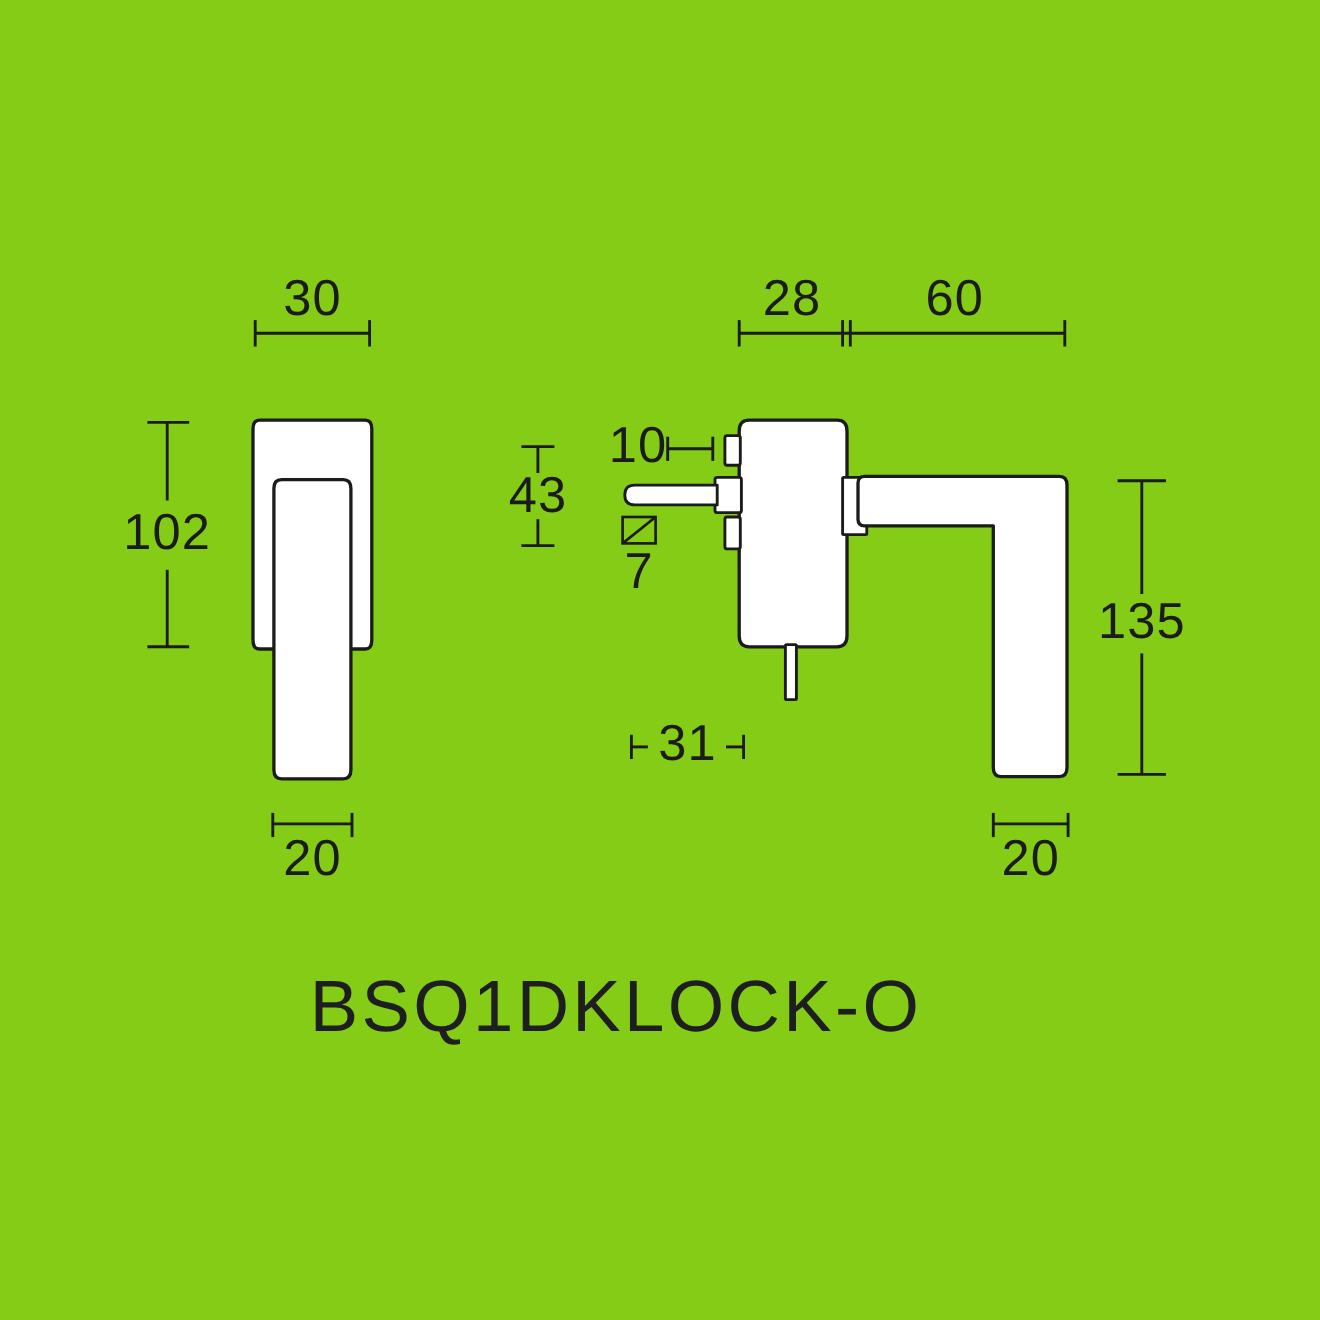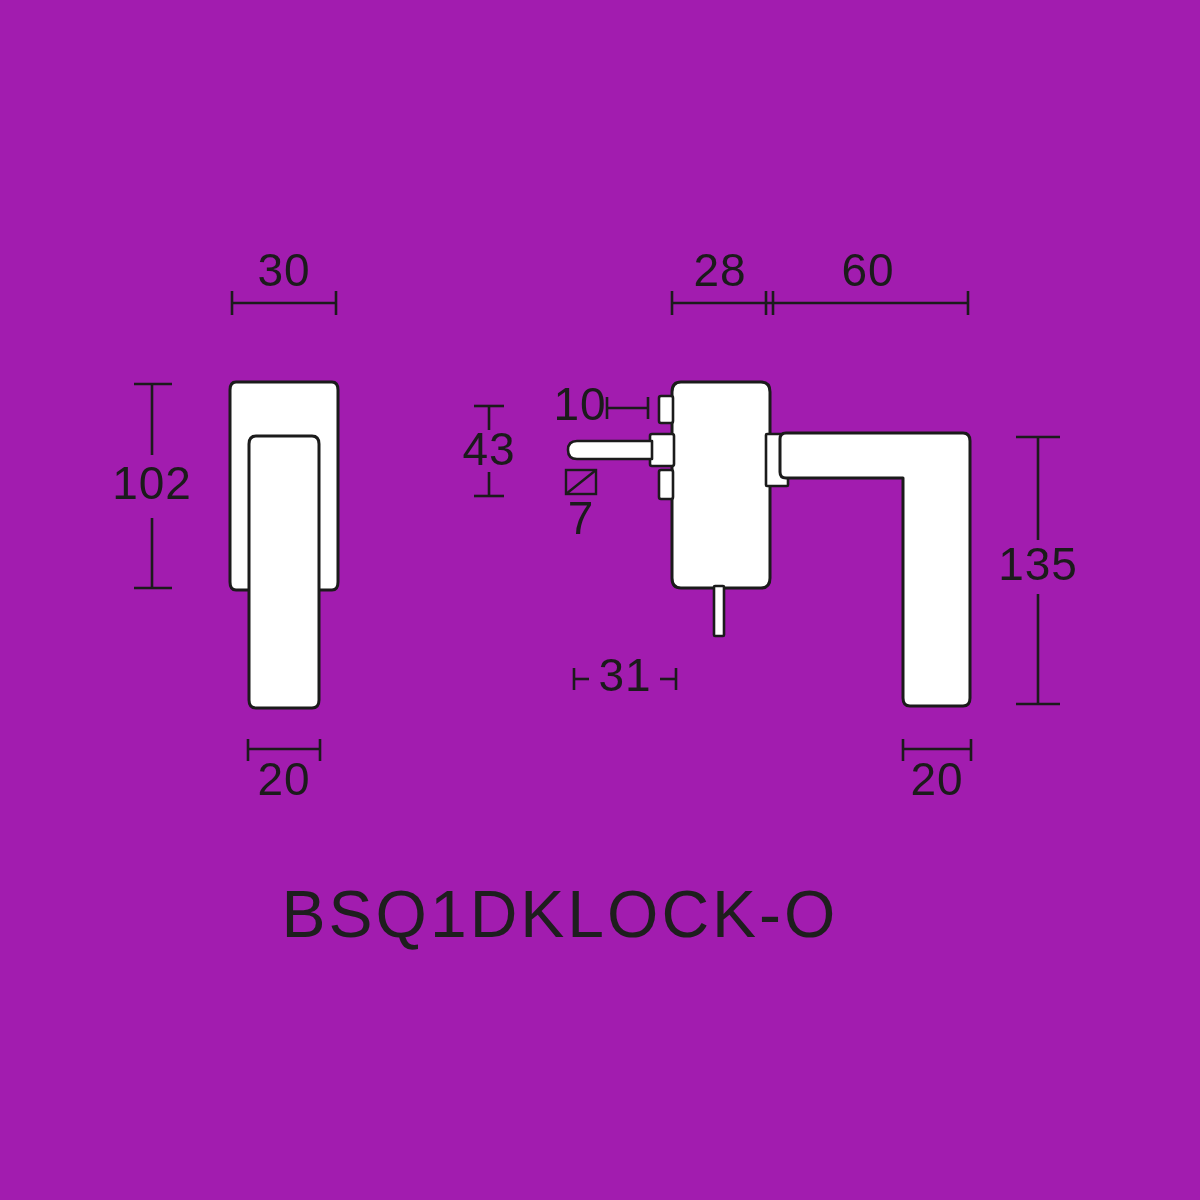--- a/index.html
+++ b/index.html
@@ -10,21 +10,21 @@
   body {
     width: 1200px;
     height: 1200px;
     font-family: "Liberation Sans", sans-serif;
     overflow: hidden;
   }
   #sheet {
     position: relative;
     width: 1200px;
     height: 1200px;
-    background: #a21caf;
+    background: #84cc16;
   }
   svg.drawing {
     position: absolute;
     left: 0;
     top: 0;
     width: 1200px;
     height: 1200px;
     display: block;
   }
   .part-outline {

